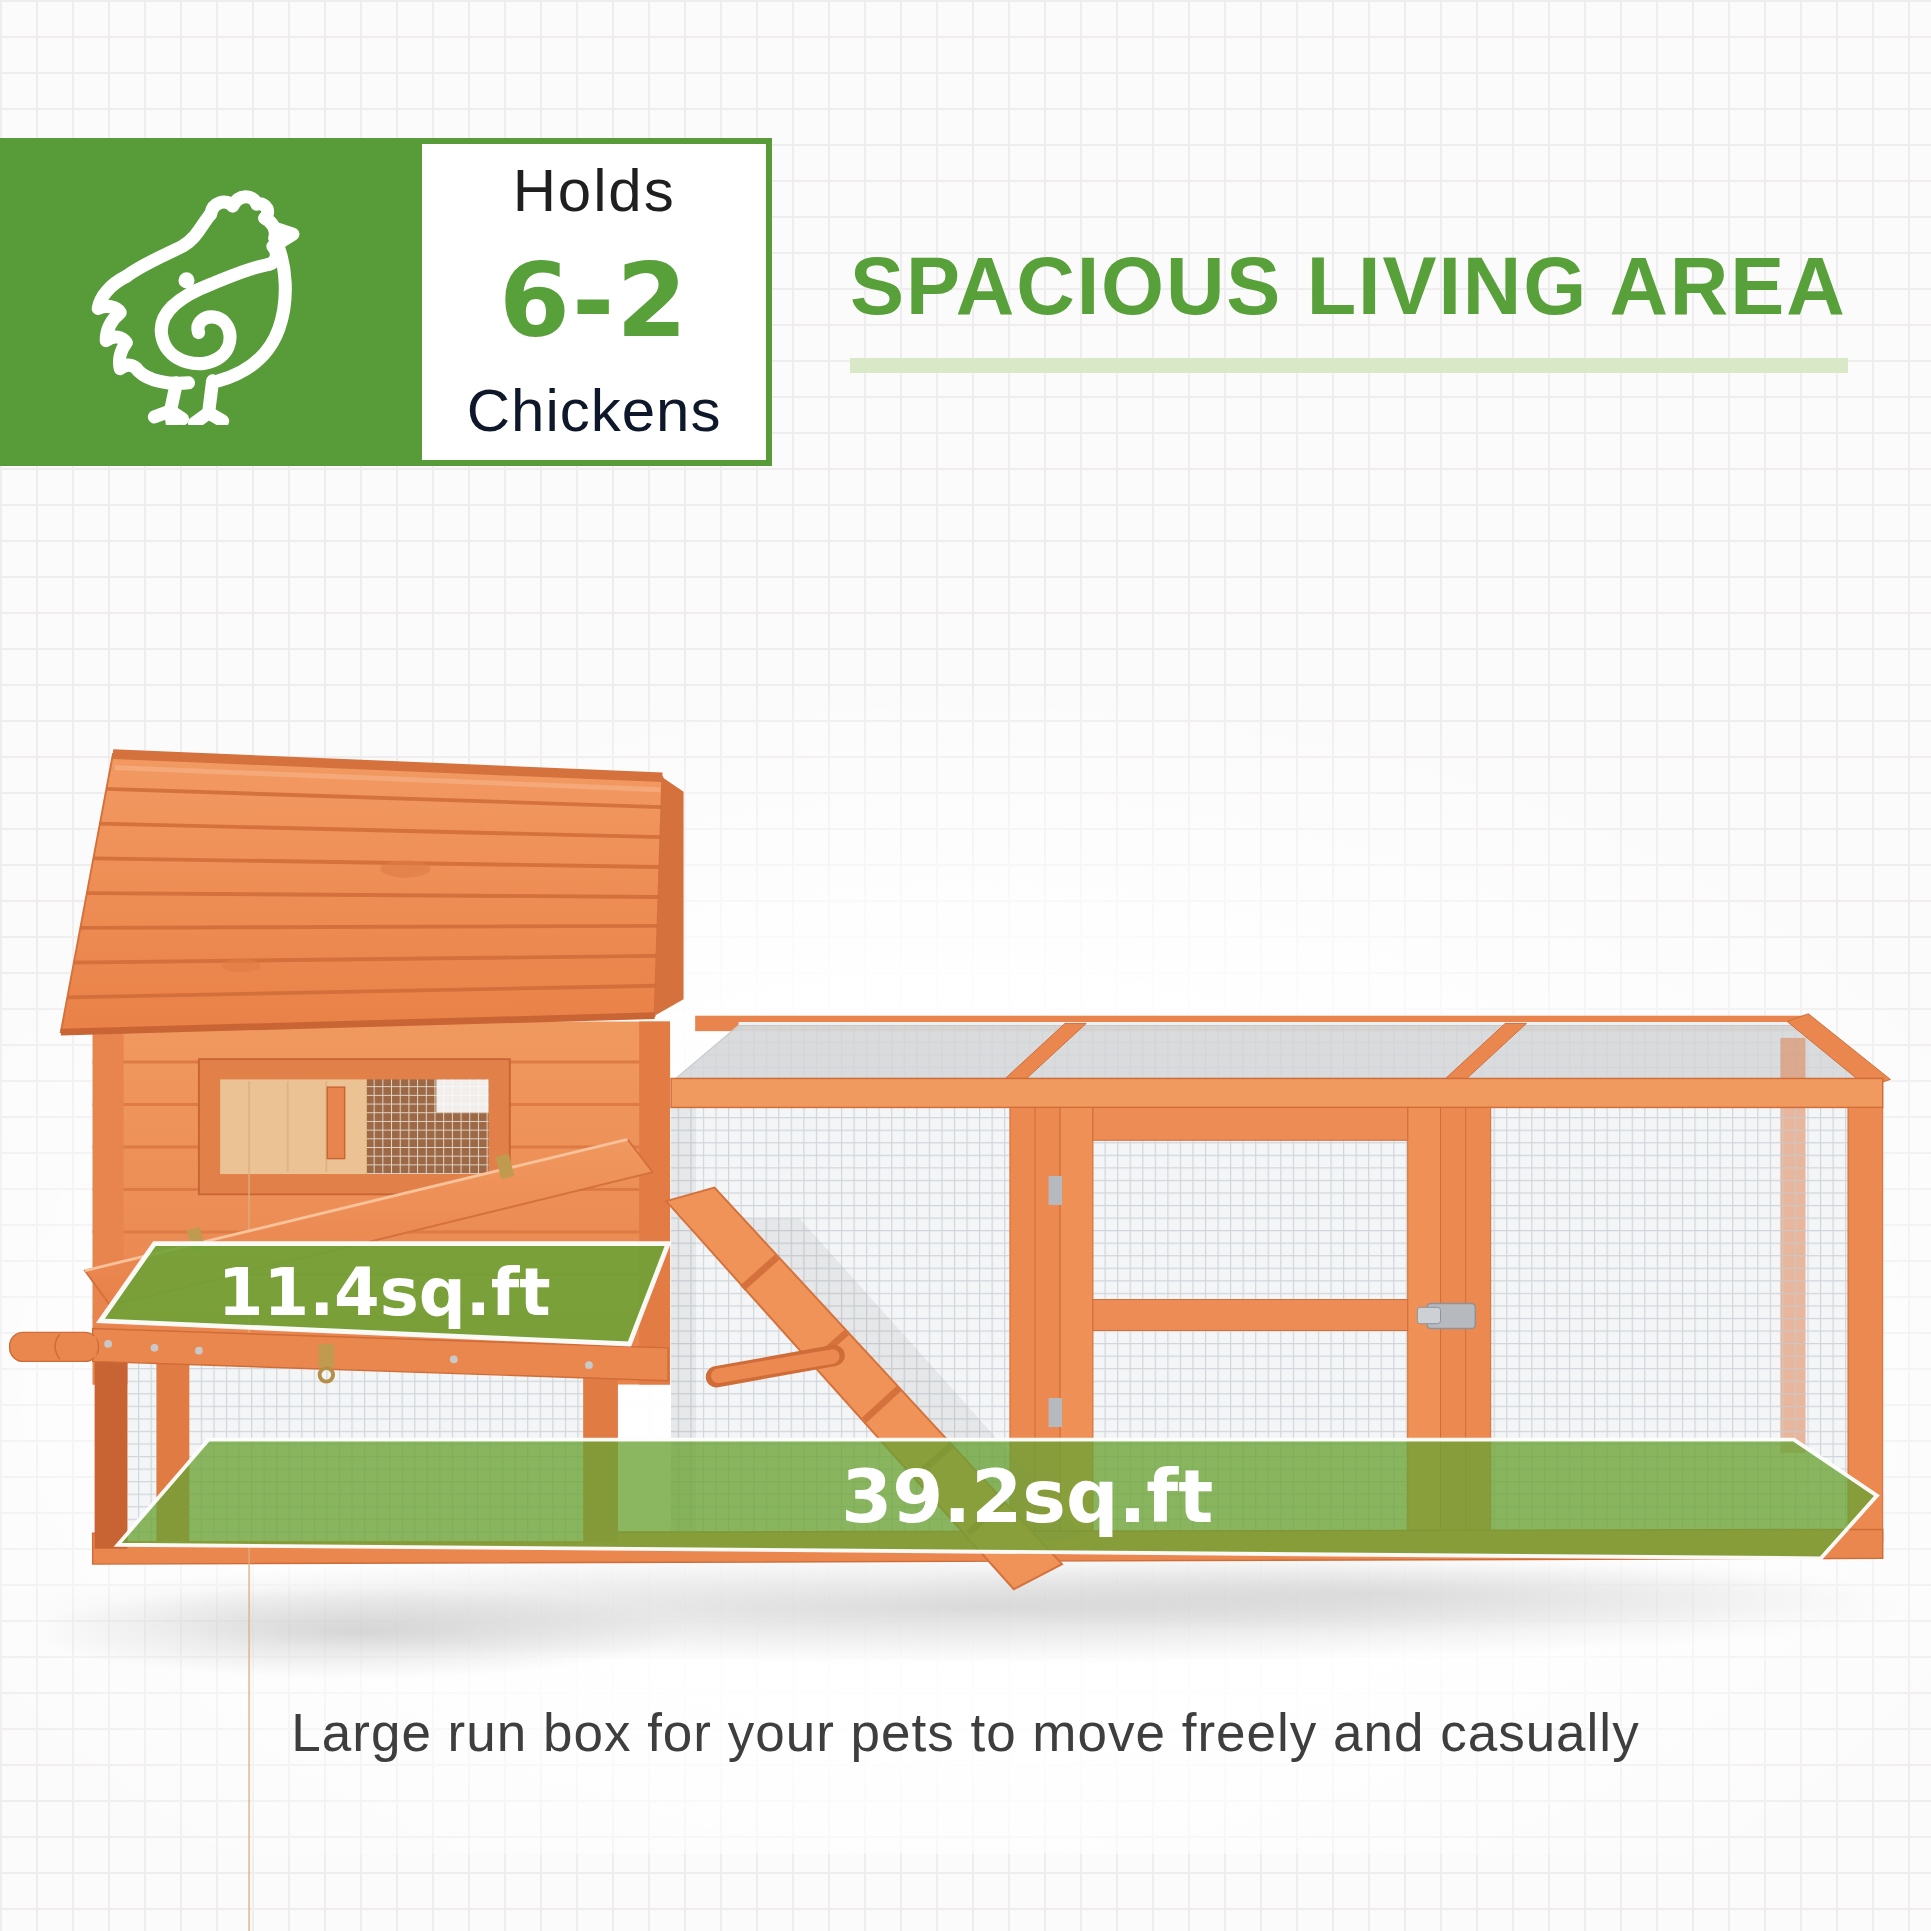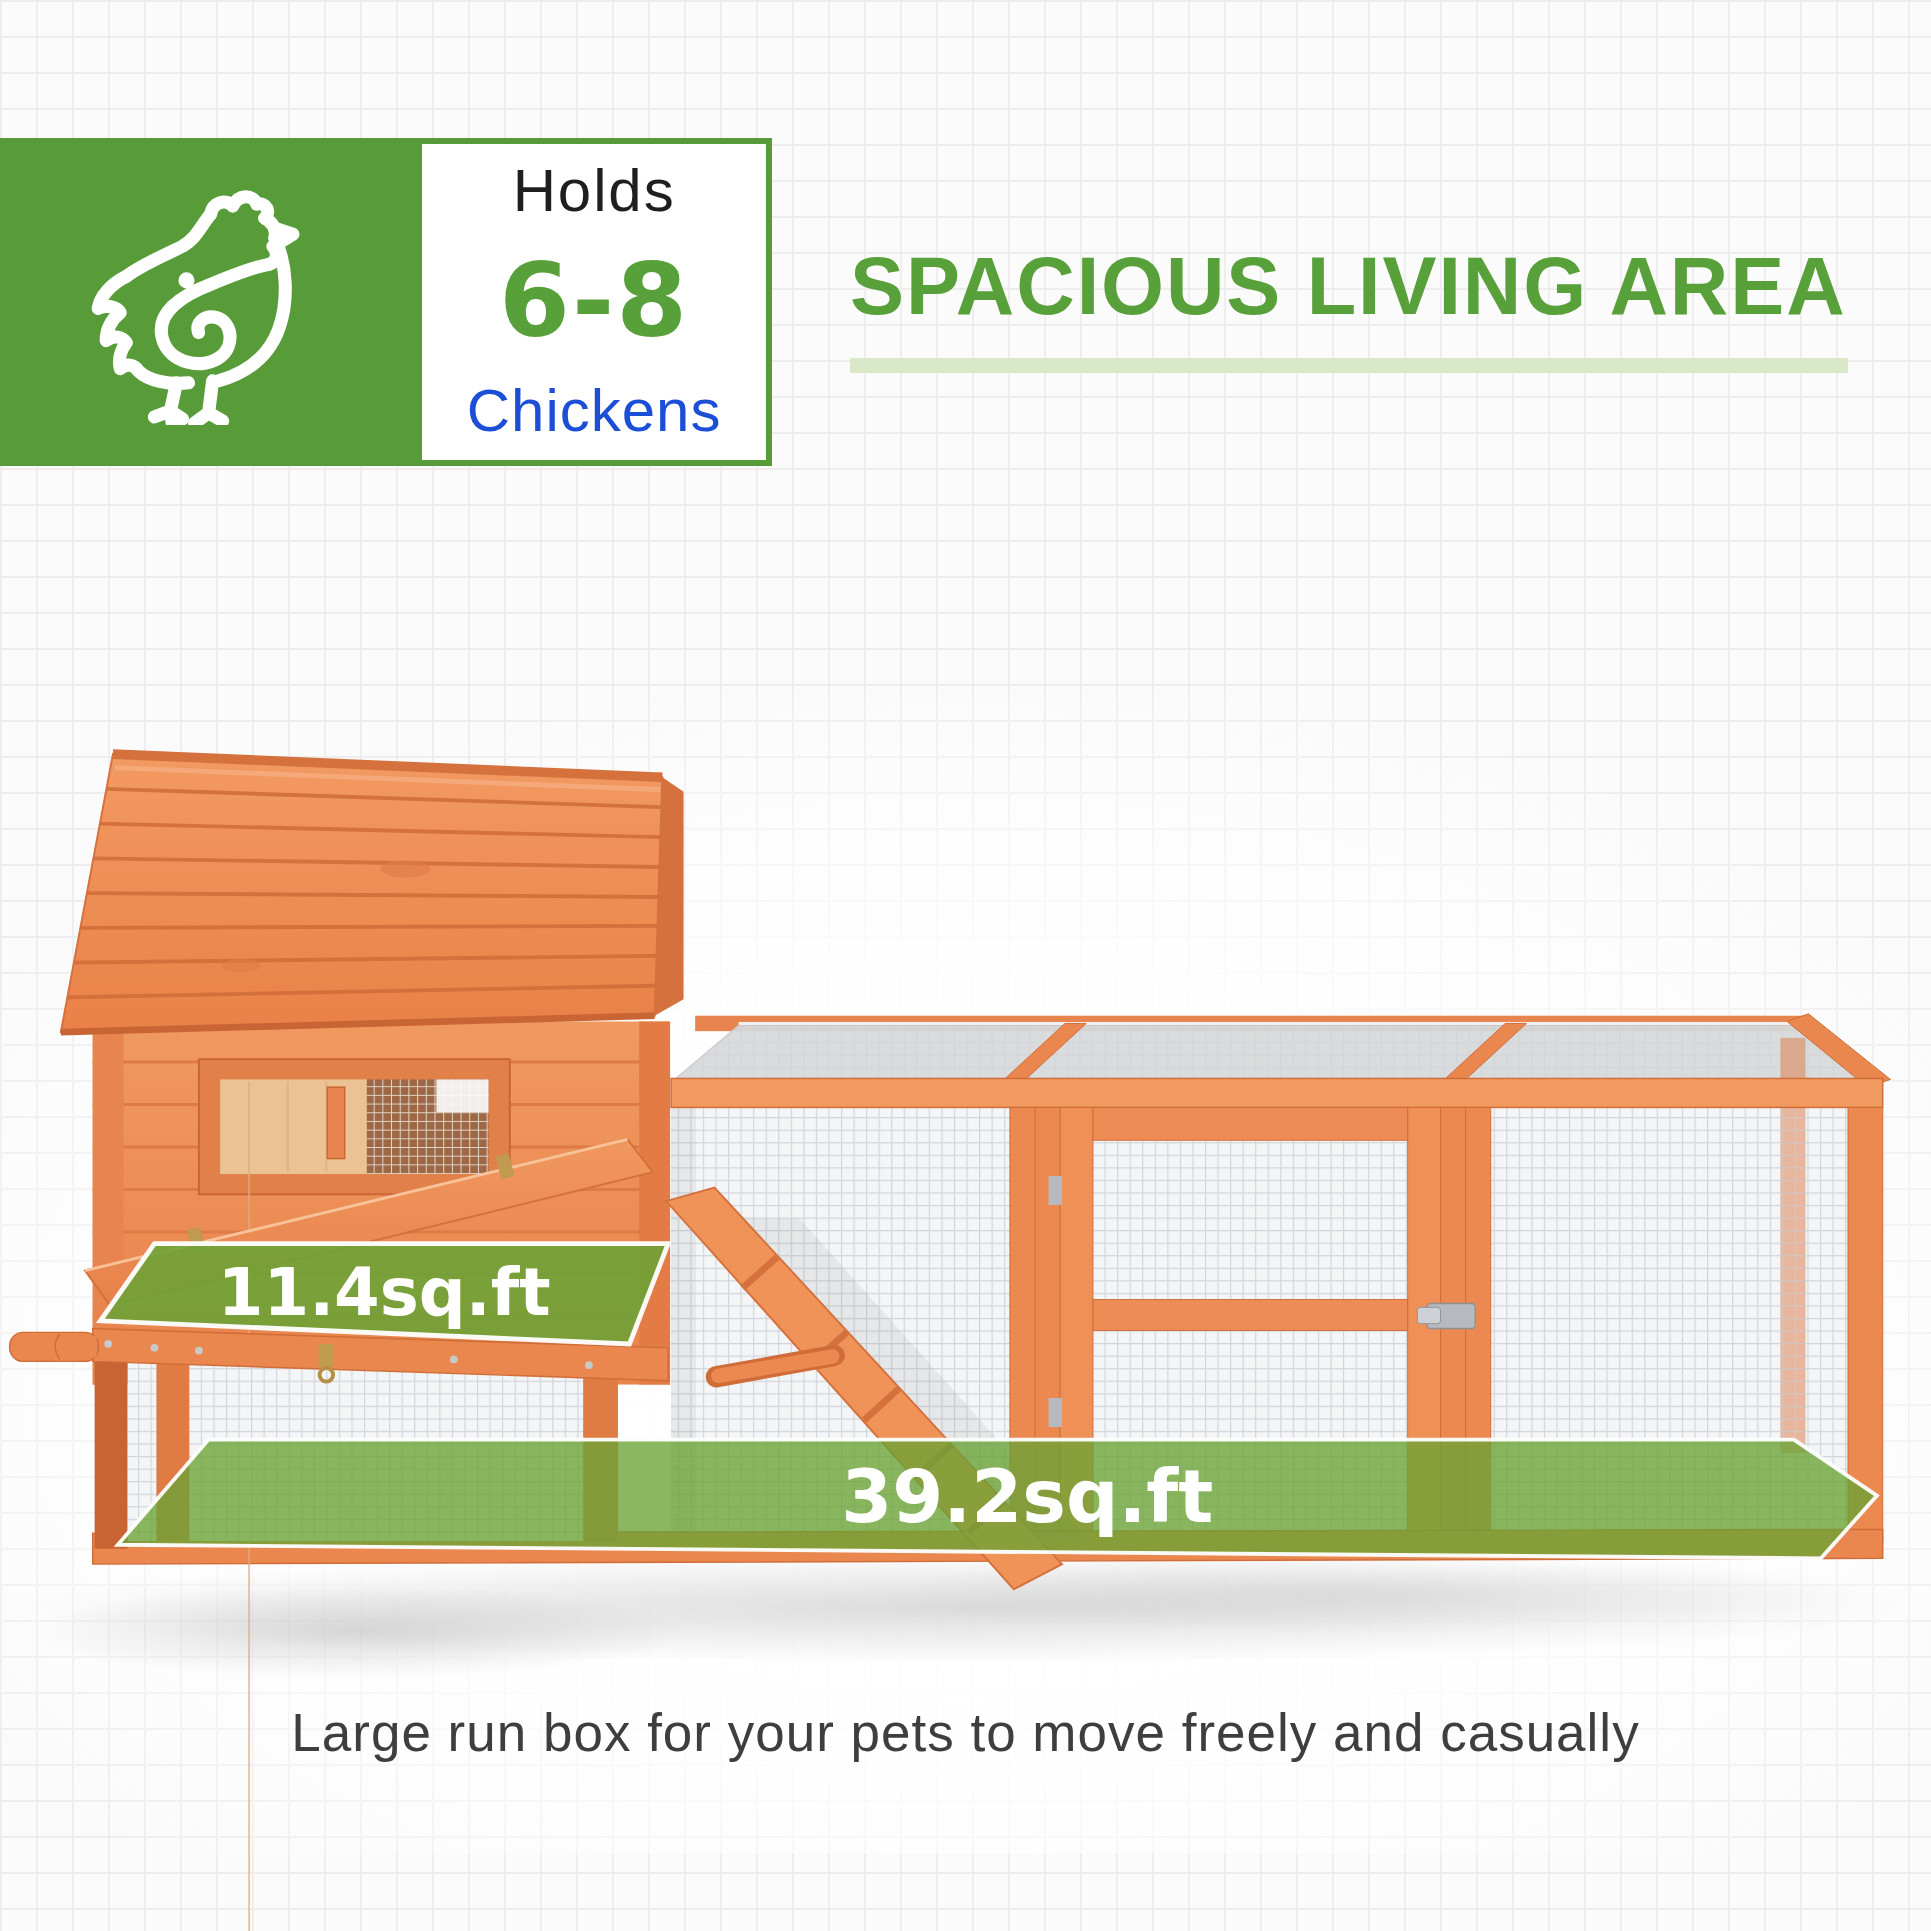--- a/index.html
+++ b/index.html
@@ -20,21 +20,21 @@
   .coop-svg{position:absolute; left:0; top:0;}
   
   .banner{position:absolute; left:0; top:138px; width:772px; height:328px; background:#579c39;text-align:center;}
   .banner-white{
     position:absolute; left:422px; top:5.8px; right:5.8px; bottom:5.8px; background:#ffffff;
     display:flex; flex-direction:column; align-items:center; justify-content:space-between;
     padding:17.4px 0 19.3px; box-sizing:border-box;
   }
   .holds-label{font-size:60px; font-weight:400; color:#1f1f1f; letter-spacing:1.9px; line-height:1;}
   .capacity{font-family:"DejaVu Sans", sans-serif; font-size:102px; font-weight:700; color:#58a039; letter-spacing:1.9px; line-height:1;}
-  .unit-label{font-size:60px; font-weight:400; color:#1d4ed8; letter-spacing:1px; line-height:1;}
+  .unit-label{font-size:60px; font-weight:400; color:#0f172a; letter-spacing:1px; line-height:1;}
   .chicken-icon{position:absolute; left:60px; top:46px;}
   
   .headline{position:absolute; left:850px; top:246px; width:1052px;}
   .headline-title{
     margin:0; font-size:81px; font-weight:700; color:#58a039;
     letter-spacing:1.9px; white-space:nowrap; line-height:1;
   }
   .headline-rule{margin-top:31px; width:998px; height:14.5px; background:#d9e8c7;}
   
   .caption{
@@ -253,21 +253,21 @@
         <path d="M208,80 C186,84 170,92 150,100 C114,114 96,132 102,154 C108,178 142,186 160,172 C174,161 172,138 156,133 C144,130 135,138 138,148"></path>
         <path d="M214,54 C226,80 228,116 218,144 C208,172 186,188 158,196"></path>
         <path d="M66,92 C50,100 40,112 38,124 C46,120 56,122 60,128 C50,136 46,146 46,156 C54,150 62,152 66,158 C60,166 58,176 60,184 C66,178 74,180 78,186 C88,196 108,200 128,198"></path>
         <path d="M116,198 L110,226 M110,226 L94,232 M110,226 L112,240 M110,226 L122,234"></path>
         <path d="M152,196 L148,228 M148,228 L134,238 M148,228 L162,236"></path>
       </g>
       <circle cx="126" cy="96" r="8" fill="#ffffff"></circle>
     </svg>
     <div class="banner-white">
       <div class="holds-label">Holds</div>
-      <div class="capacity">6-8</div>
+      <div class="capacity">6-2</div>
       <div class="unit-label">Chickens</div>
     </div>
   </div>
 
   <div class="headline">
     <h1 class="headline-title">SPACIOUS LIVING AREA</h1>
     <div class="headline-rule"></div>
   </div>
 
   <div class="caption">Large run box for your pets to move freely and casually</div>

